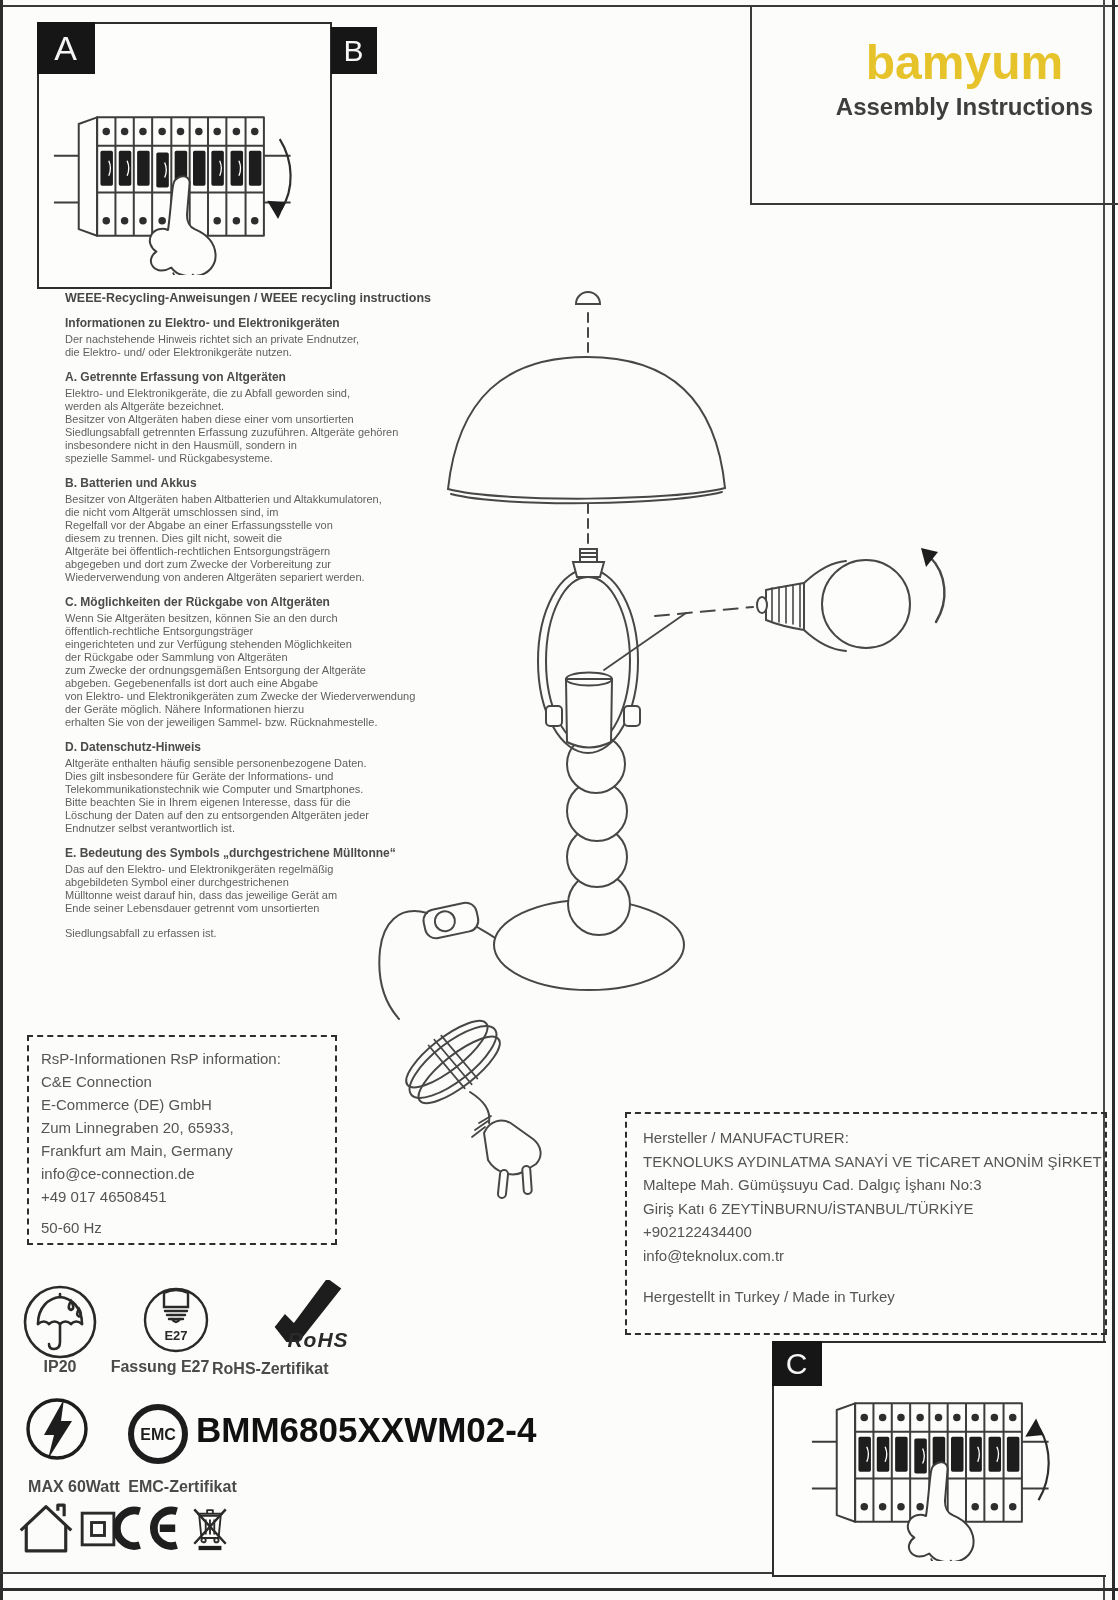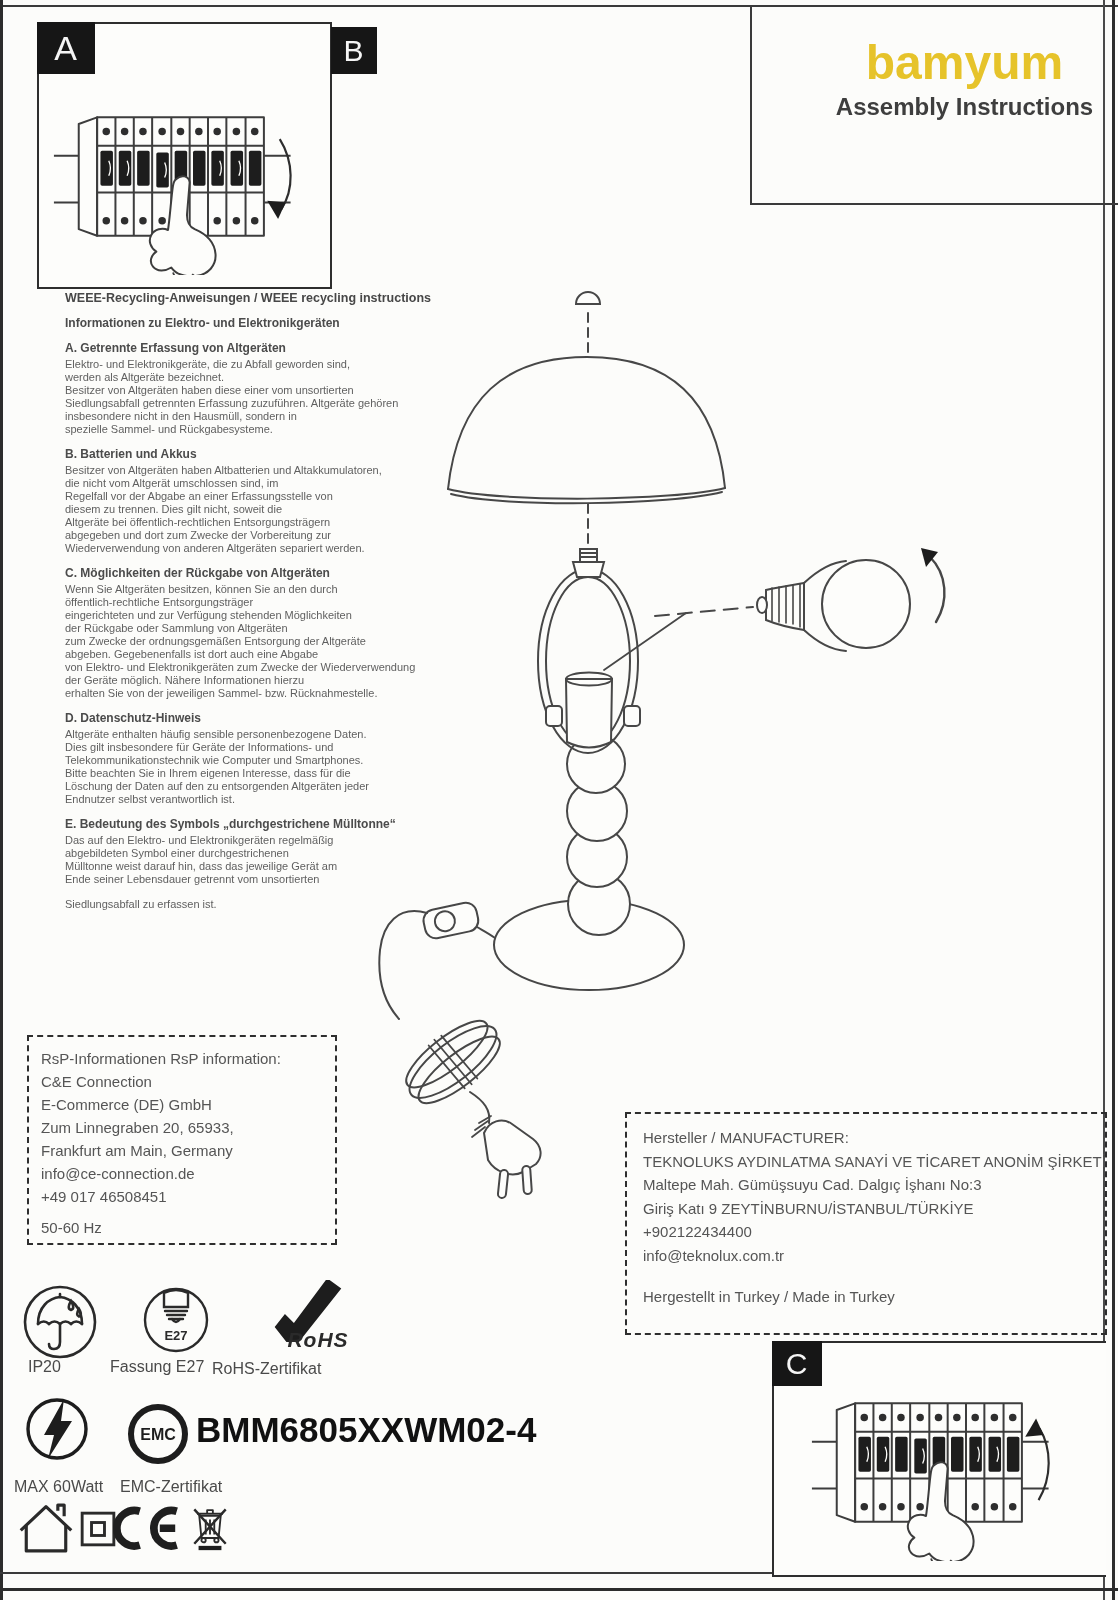--- a/index.html
+++ b/index.html
@@ -24,21 +24,21 @@
   
   .weee{width:424px;font-size:11px;line-height:13px;color:#5f5f5f;}
   .w-title{font-size:12.5px;font-weight:700;color:#474747;margin-bottom:2px;}
   .w-h{font-size:12px;font-weight:700;color:#4b4b4b;margin-top:12px;margin-bottom:3px;}
   .w-p{white-space:pre-line;}
   
   .dashbox{border:2.5px dashed #2e2e2e;background:transparent;}
   .infoline{font-size:15px;font-weight:500;color:#555;line-height:23px;white-space:nowrap;}
   .man-line{font-size:15px;font-weight:500;color:#555;line-height:23.5px;white-space:nowrap;}
   
-  .certlabel{font-size:16px;font-weight:400;color:#4a4a4a;text-align:left;white-space:nowrap;}
+  .certlabel{font-size:16px;font-weight:700;color:#4a4a4a;text-align:center;white-space:nowrap;}
   .rohsword{font-size:21px;font-weight:800;color:#2a2a2a;letter-spacing:1px;font-style:italic;}
   .model{font-size:35px;font-weight:700;color:#111;letter-spacing:0;white-space:nowrap;}
   svg{display:block;}
 </style>
 </head>
 <body>
 
 <div class="page">
 
   <div class="abs frame-top"></div>
@@ -121,20 +121,22 @@
   </div>
 
   <div class="abs logobox" style="left:750px;top:7px;width:355px;height:196px;">
     <div class="brand" style="margin-top:28px;color:#e6c32a;">bamyum</div>
     <div class="doctitle">Assembly Instructions</div>
   </div>
 
   <div class="abs weee" style="left:25px;top:292px;margin-left:40px;">
     <div class="w-title">WEEE-Recycling-Anweisungen / WEEE recycling instructions</div>
     <div class="w-h">Informationen zu Elektro- und Elektronikgeräten</div>
+    <div class="w-p">Der nachstehende Hinweis richtet sich an private Endnutzer,
+ die Elektro- und/ oder Elektronikgeräte nutzen.</div>
     <div class="w-h">A. Getrennte Erfassung von Altgeräten</div>
     <div class="w-p">Elektro- und Elektronikgeräte, die zu Abfall geworden sind,
  werden als Altgeräte bezeichnet.
 Besitzer von Altgeräten haben diese einer vom unsortierten
 Siedlungsabfall getrennten Erfassung zuzuführen. Altgeräte gehören
 insbesondere nicht in den Hausmüll, sondern in
 spezielle Sammel- und Rückgabesysteme.</div>
     <div class="w-h">B. Batterien und Akkus</div>
     <div class="w-p">Besitzer von Altgeräten haben Altbatterien und Altakkumulatoren,
  die nicht vom Altgerät umschlossen sind, im
@@ -262,21 +264,21 @@
       <div class="infoline">+49 017 46508451</div>
       <div class="infoline" style="margin-top:8px;">50-60 Hz</div>
     </div>
   </div>
 
   <div class="abs dashbox" style="left:625px;top:1112px;width:478px;height:219px;">
     <div style="padding:12px 0 0 16px;">
       <div class="man-line">Hersteller / MANUFACTURER:</div>
       <div class="man-line">TEKNOLUKS AYDINLATMA SANAYİ VE TİCARET ANONİM ŞİRKETİ</div>
       <div class="man-line">Maltepe Mah. Gümüşsuyu Cad. Dalgıç İşhanı No:3</div>
-      <div class="man-line">Giriş Katı 9 ZEYTİNBURNU/İSTANBUL/TÜRKİYE</div>
+      <div class="man-line">Giriş Katı 6 ZEYTİNBURNU/İSTANBUL/TÜRKİYE</div>
       <div class="man-line">+902122434400</div>
       <div class="man-line">info@teknolux.com.tr</div>
       <div class="man-line" style="margin-top:18px;">Hergestellt in Turkey / Made in Turkey</div>
     </div>
   </div>
 
   <svg class="abs" style="left:22px;top:1284px;" width="76" height="76" viewBox="-38 -38 76 76">
     <g stroke="#2a2a2a" stroke-width="2.6" fill="none" stroke-linecap="round">
       <circle cx="0" cy="0" r="35"></circle>
       <path d="M-22,2 C-22,-15 -11,-24 0,-25 C11,-24 22,-15 22,2"></path>

